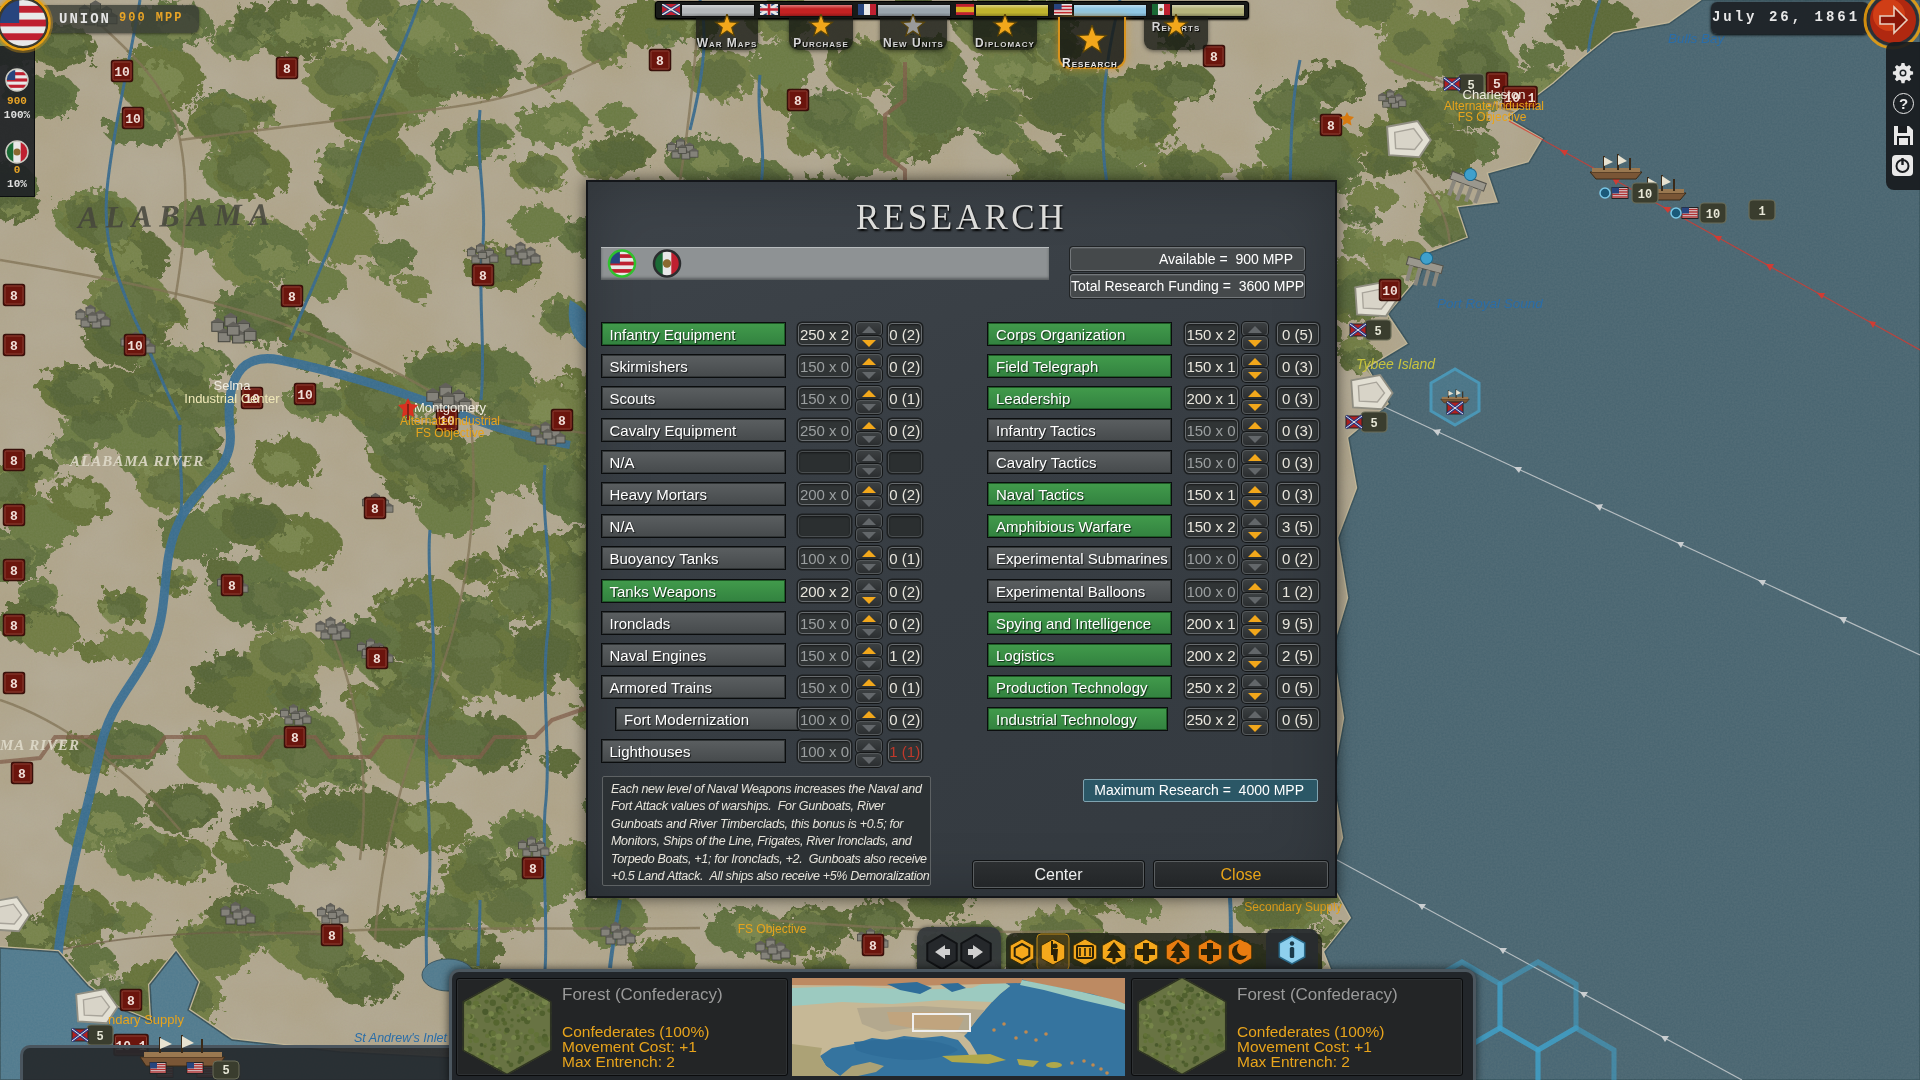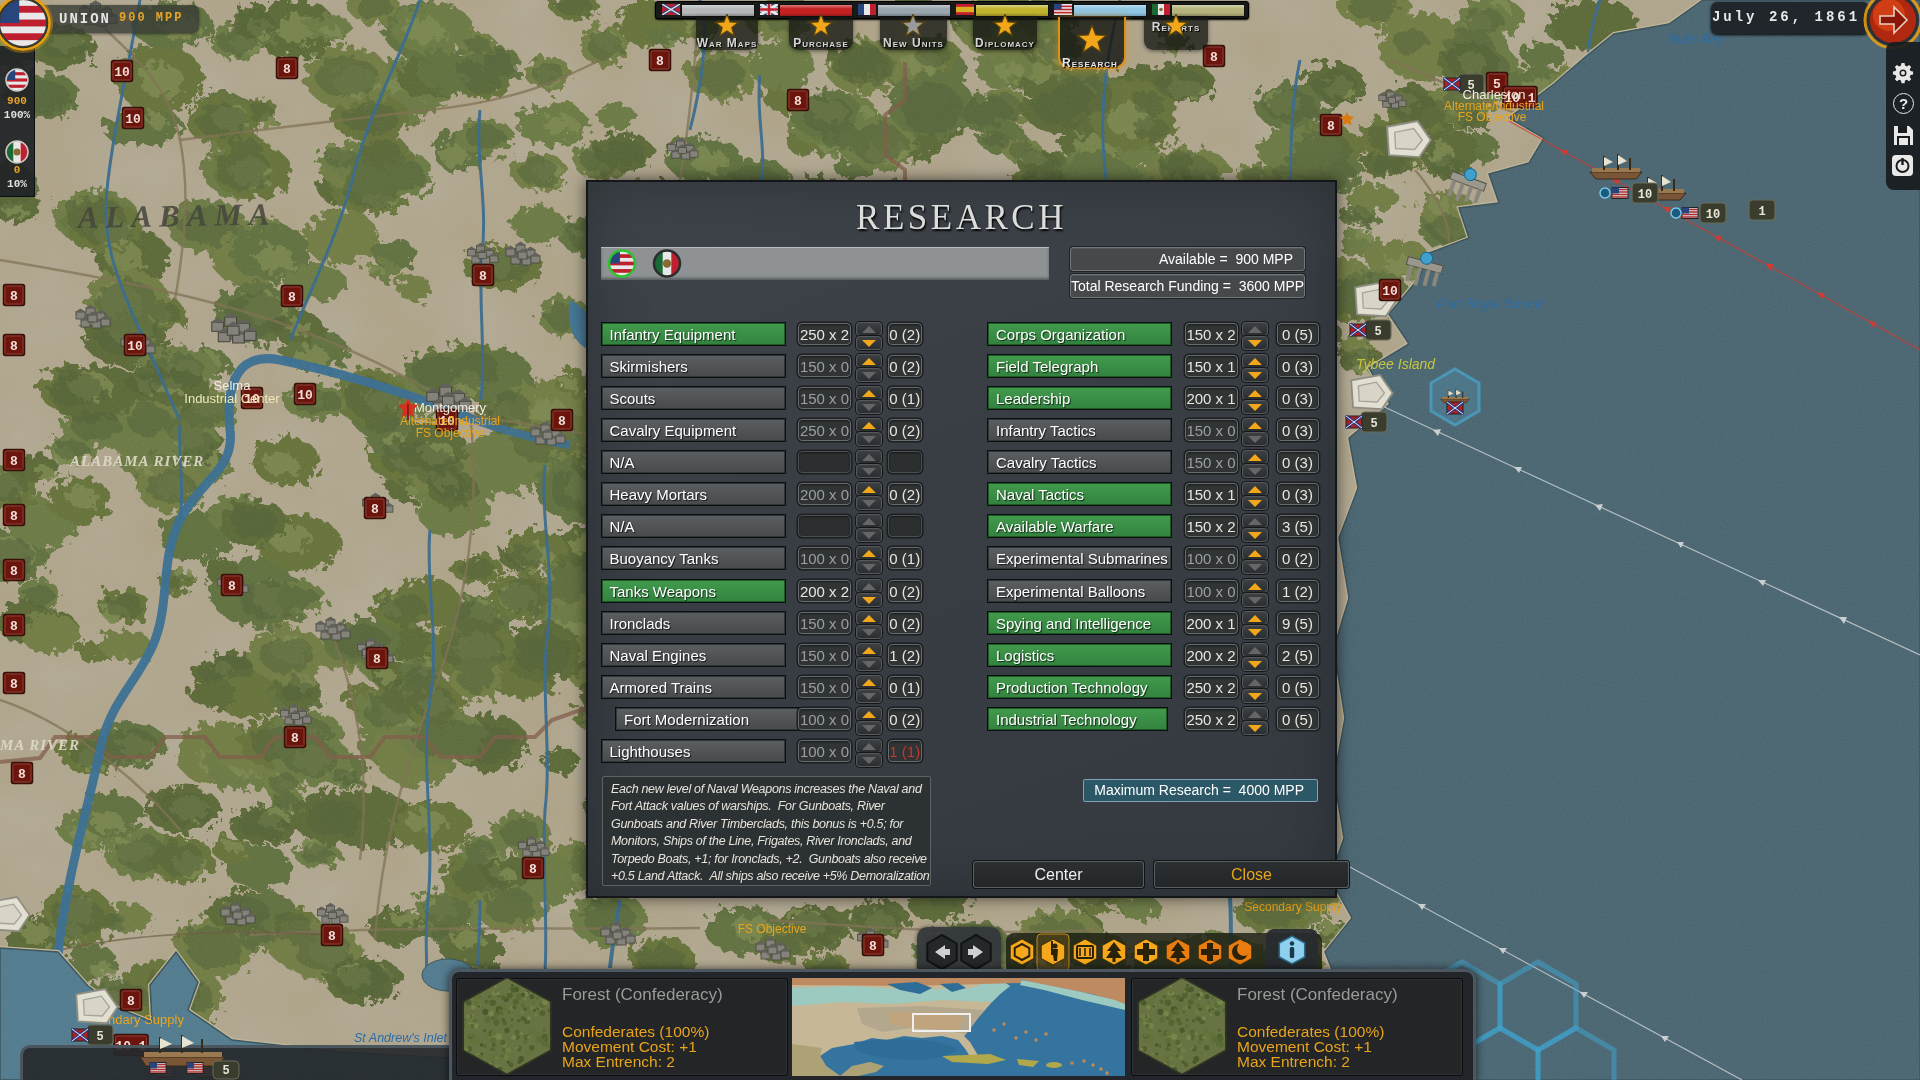--- a/index.html
+++ b/index.html
@@ -2735,21 +2735,21 @@
       <svg width="26" height="14">
         <polygon points="13,4 20,11 6,11" fill="#f2a71b"></polygon>
       </svg>
     </div>
     <div class="abs spb" style="left:654px;top:313.5px">
       <svg width="26" height="14">
         <polygon points="6,4 20,4 13,11" fill="#f2a71b"></polygon>
       </svg>
     </div>
     <div class="abs cbox" style="left:688.5px;top:301px;width:42px;color:#e8e5dc">0 (3)</div>
-<div class="abs lbl g" style="left:400px;top:333px;width:183px">Available Warfare</div>
+<div class="abs lbl g" style="left:400px;top:333px;width:183px">Amphibious Warfare</div>
     <div class="abs cbox" style="left:596.5px;top:333px;width:53px;color:#e8e5dc">150 x 2</div>
     <div class="abs spb" style="left:654px;top:331.5px">
       <svg width="26" height="14">
         <polygon points="13,4 20,11 6,11" fill="#63676a"></polygon>
       </svg>
     </div>
     <div class="abs spb" style="left:654px;top:345.5px">
       <svg width="26" height="14">
         <polygon points="6,4 20,4 13,11" fill="#f2a71b"></polygon>
       </svg>
@@ -2829,13 +2829,13 @@
     </div>
     <div class="abs spb" style="left:654px;top:538.5px">
       <svg width="26" height="14">
         <polygon points="6,4 20,4 13,11" fill="#f2a71b"></polygon>
       </svg>
     </div>
     <div class="abs cbox" style="left:688.5px;top:526px;width:42px;color:#e8e5dc">0 (5)</div>
 <div class="abs" style="left:14px;top:594px;width:329px;height:110px;background:#2c3134;border:1px solid #5e6264;border-radius:2px;color:#e6e3da;font-style:italic;font-size:12.5px;letter-spacing:-0.3px;line-height:17.4px;padding:4px 6px 0 8px;white-space:nowrap;overflow:hidden;box-sizing:border-box">Each new level of Naval Weapons increases the Naval and<br>Fort Attack values of warships. &nbsp;For Gunboats, River<br>Gunboats and River Timberclads, this bonus is +0.5; for<br>Monitors, Ships of the Line, Frigates, River Ironclads, and<br>Torpedo Boats, +1; for Ironclads, +2. &nbsp;Gunboats also receive<br>+0.5 Land Attack. &nbsp;All ships also receive +5% Demoralization</div>
 <div class="abs" style="left:495px;top:597px;width:235px;height:23px;background:#2b5766;border:1px solid #7fa3b0;border-radius:2px;font-size:14px;color:#fff;line-height:21px;white-space:nowrap;text-align:right;padding-right:13px;box-sizing:border-box">Maximum Research =&nbsp; 4000 MPP</div>
 <div class="abs btn" style="left:385px;top:679px;width:171px"><span style="color:#efefef">Center</span></div>
-<div class="abs btn" style="left:566px;top:679px;width:195px"><span style="color:#e8a418">Close</span></div>
+<div class="abs btn" style="left:566px;top:679px;width:174px"><span style="color:#e8a418">Close</span></div>
 </div>
 </body></html>

